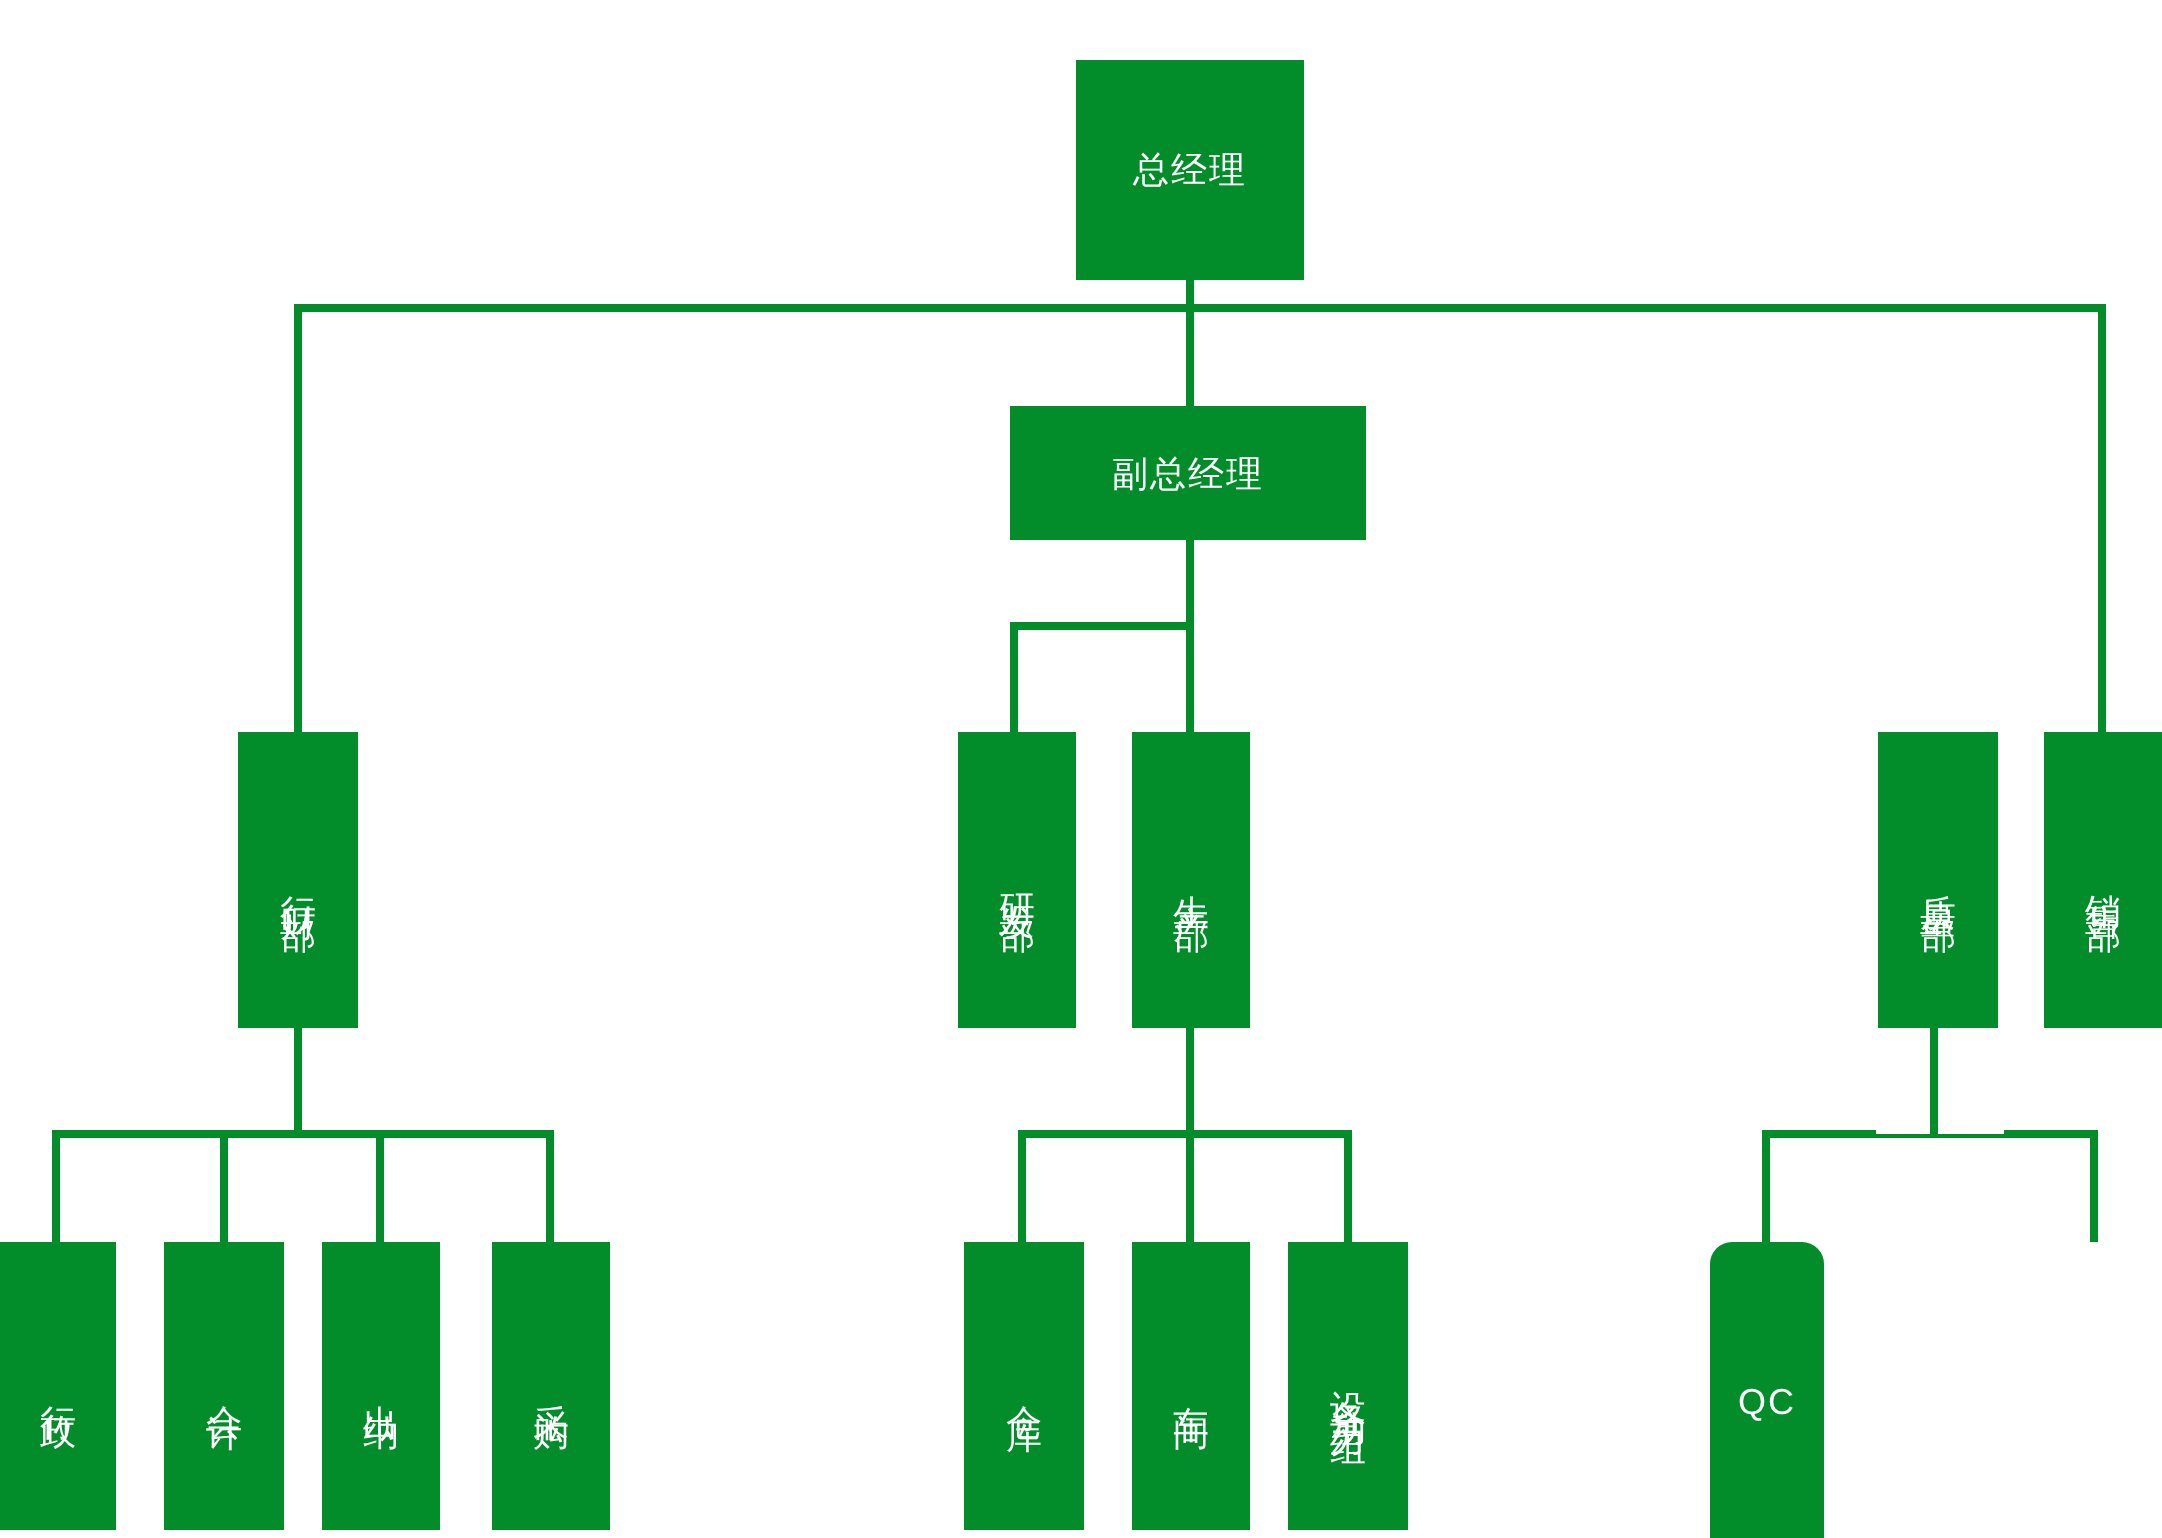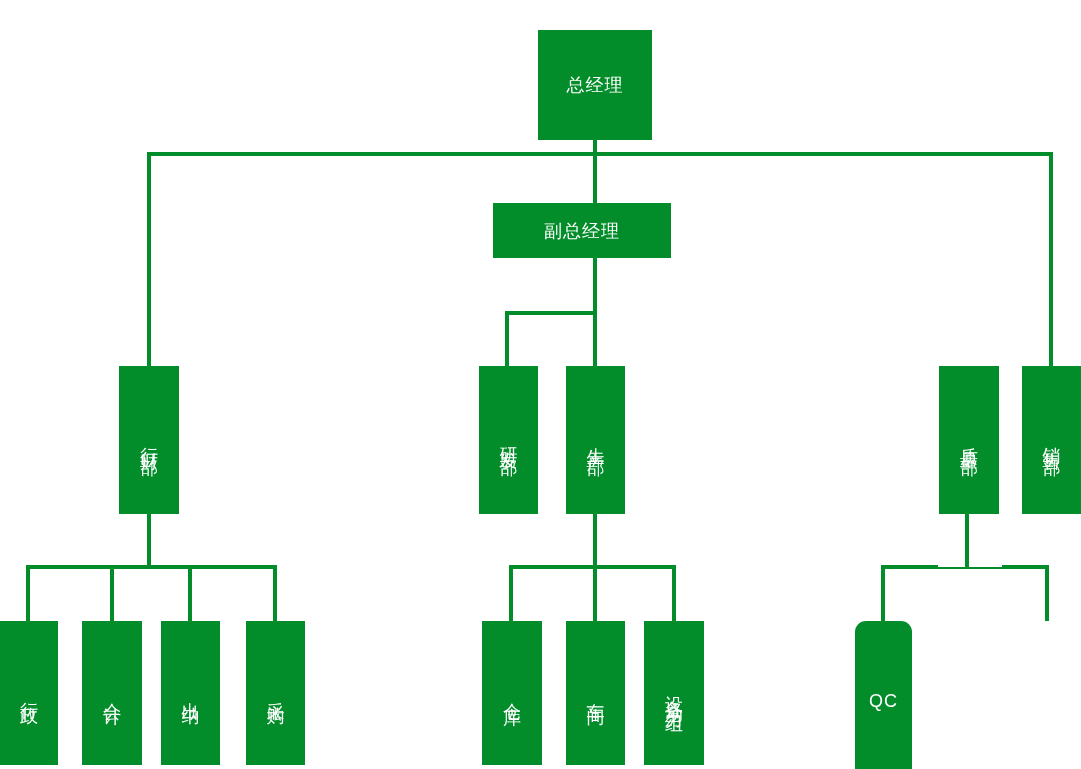--- a/index.html
+++ b/index.html
@@ -84,21 +84,21 @@
   <div class="line-mask" style="left:938px; top:565px; width:64px; height:2px;"></div>
 
   <div class="line" style="left:965px; top:514px; width:4px; height:55px;"></div>
   <div class="line" style="left:881px; top:569px; width:4px; height:52px;"></div>
   <div class="line" style="left:1045px; top:569px; width:4px; height:52px;"></div>
 
   <div class="node horizontal" style="left:538px; top:0; width:114px; height:110px;margin-top:30px;">
     <span class="lbl">总经理</span>
   </div>
 
-  <div class="node horizontal" style="left:493px; top:203px; width:178px; height:55px;">
+  <div class="node horizontal" style="left:505px; top:203px; width:178px; height:67px;">
     <span class="lbl">副总经理</span>
   </div>
 
   <div class="node vertical" style="left:119px; top:366px; width:60px; height:148px;">
     <span class="lbl">行财部</span>
   </div>
 
   <div class="node vertical" style="left:479px; top:366px; width:59px; height:148px;">
     <span class="lbl">研发部</span>
   </div>

